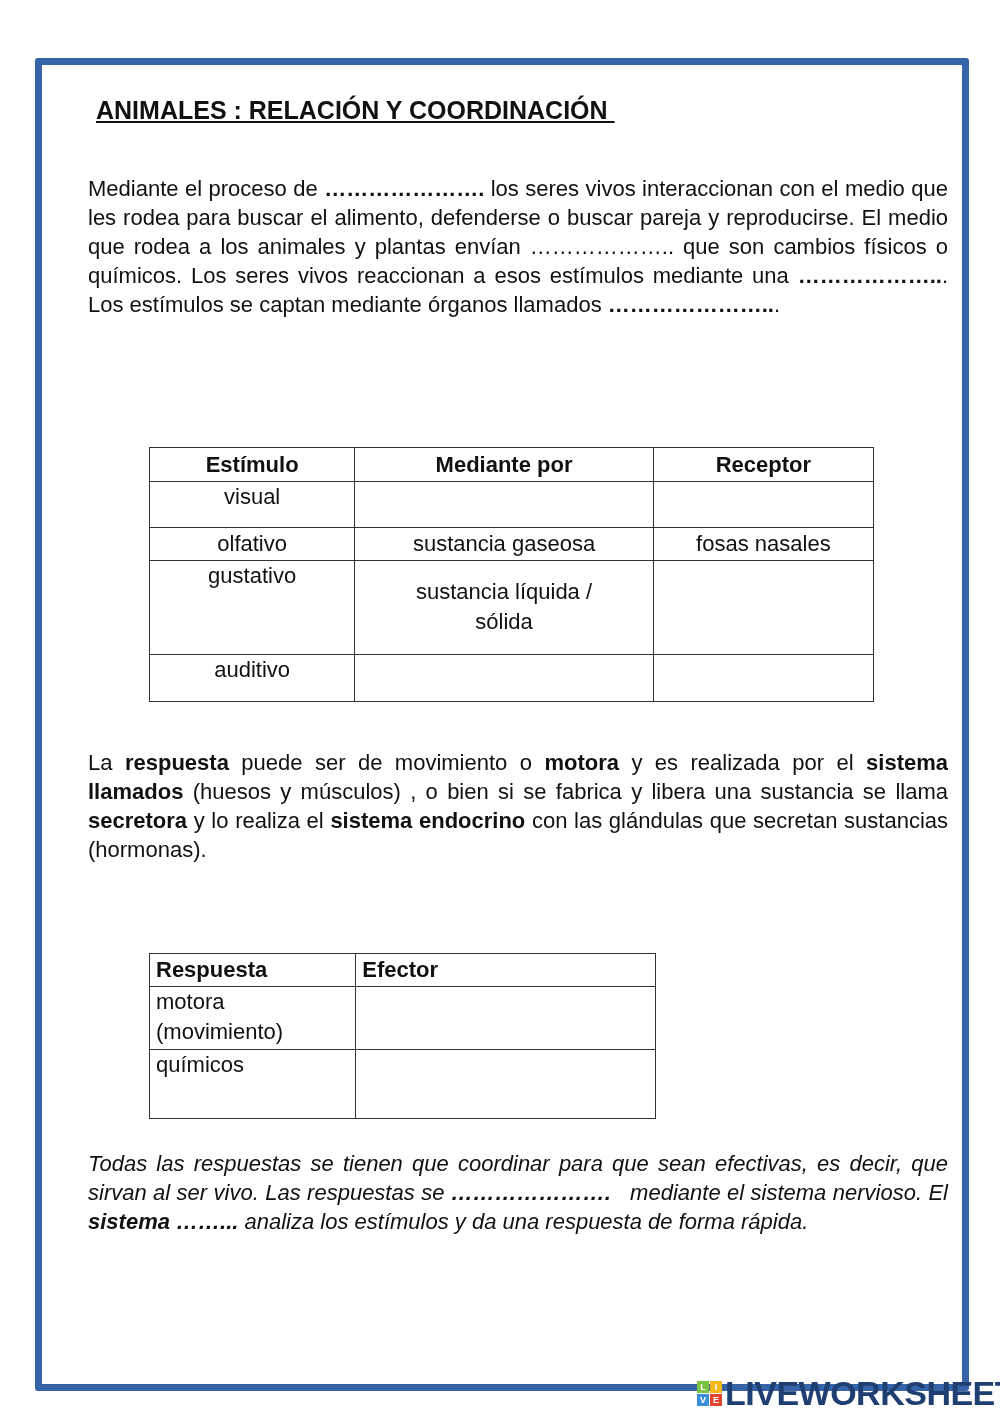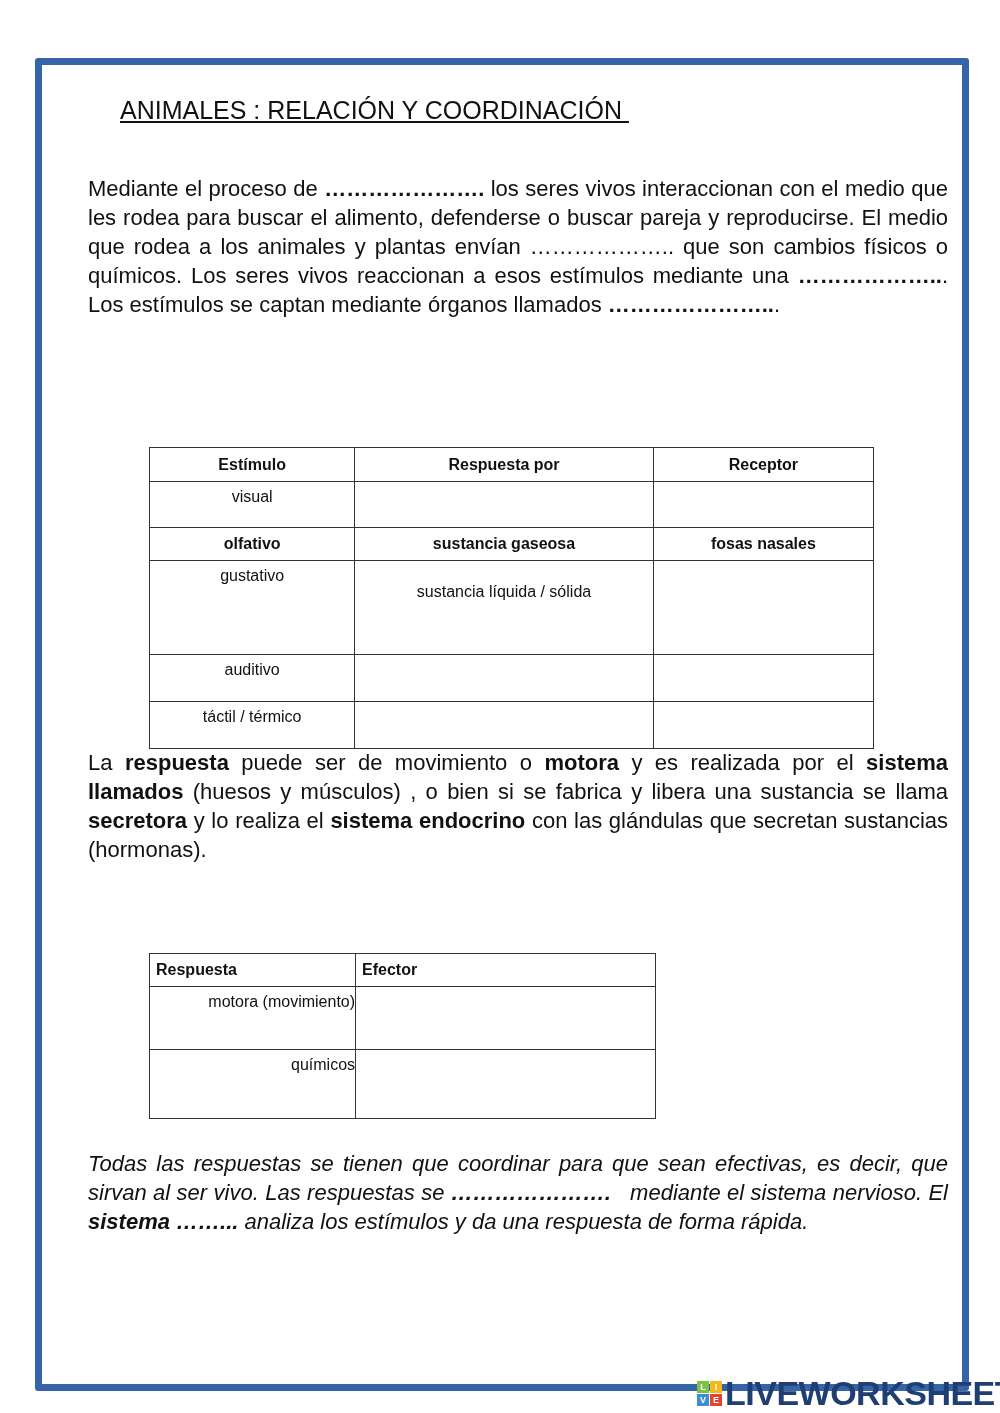--- a/index.html
+++ b/index.html
@@ -8,56 +8,56 @@
       background: #ffffff;
       font-family: "Liberation Sans", sans-serif;
       color: #111111;
     }
     .frame {
       position: absolute; left: 35px; top: 58px; width: 920px; height: 1319px;
       border: 7px solid #3565a8; border-radius: 3px;
     }
     .title {
       position: absolute; left: 96px; top: 96px;
-      font-size: 25px; font-weight: normal; text-decoration: underline;
-      letter-spacing: 0px; white-space: pre; margin-left: 24px;
+      font-size: 25px; font-weight: bold; text-decoration: underline;
+      letter-spacing: 0px; white-space: pre;
     }
     .para {
       position: absolute; left: 88px; width: 860px;
       font-size: 22px; line-height: 29px; text-align: justify;
       text-align-last: left;
     }
     .para b { font-weight: bold; }
     #p1 { top: 174px; }
     #p2 { top: 748px; }
     #p3 { top: 1149px; font-style: italic; }
 
     table.grid {
       position: absolute; border-collapse: collapse;
-      font-size: 16px;
+      font-size: 22px;
     }
     table.grid td, table.grid th {
       border: 1.5px solid #333;
       padding: 0; vertical-align: top;
     }
     #t1 { left: 149px; top: 447px; width: 725px; }
     #t1 th { font-weight: bold; text-align: center; height: 31px; line-height: 33px; }
     #t1 td { text-align: center; line-height: 30px; }
     #t1 .c1 { width: 205px; }
     #t1 .c2 { width: 298px; }
     #t1 .c3 { width: 220px; }
     #t1 tr.r1 td { height: 45px; }
-    #t1 tr.r2 td { height: 32px; line-height: 32px; font-weight: bold; }
+    #t1 tr.r2 td { height: 32px; line-height: 32px; }
     #t1 tr.r3 td { height: 61px; }
     #t1 tr.r4 td { height: 46px; }
     #t1 tr.r5 td { height: 46px; }
 
     #t2 { left: 149px; top: 953px; width: 507px; }
     #t2 th { font-weight: bold; text-align: left; height: 30px; line-height: 32px; padding-left: 6px; }
-    #t2 td { text-align: right; line-height: 30px; padding-left: 6px; }
+    #t2 td { text-align: left; line-height: 30px; padding-left: 6px; }
     #t2 .c1 { width: 200px; }
     #t2 .c2 { width: 295px; margin-top: 45px; }
     #t2 tr.r1 td { height: 62px; }
     #t2 tr.r2 td { height: 68px; }
 
     .logo {
       position: absolute; left: 697px; top: 1378px; height: 30px;
       display: flex; align-items: center;
     }
     .tiles {
@@ -81,45 +81,40 @@
 <div class="title">ANIMALES : RELACIÓN Y COORDINACIÓN </div>
 
 <div class="para" id="p1">
   <span>Mediante el proceso de </span><b>…………………. </b><span>los seres vivos interaccionan con el medio que les rodea para buscar el alimento, defenderse o buscar pareja y reproducirse. El medio que rodea a los animales y plantas envían ……………….. que son cambios físicos o químicos. Los seres vivos reaccionan a esos estímulos mediante una </span><b>………………..</b><span>. Los estímulos se captan mediante órganos llamados </span><b>…………………..</b><span>.</span>
 </div>
 
 <table class="grid" id="t1">
   <tbody>
       <tr>
     <th class="c1">Estímulo</th>
-    <th class="c2">Respuesta por</th>
+    <th class="c2">Mediante por</th>
     <th class="c3">Receptor</th>
   </tr>
   <tr class="r1">
     <td>visual</td>
     <td></td>
     <td></td>
   </tr>
   <tr class="r2">
     <td>olfativo</td>
     <td>sustancia gaseosa</td>
     <td>fosas nasales</td>
   </tr>
   <tr class="r3">
     <td>gustativo</td>
     <td style="padding:16px 60px;">sustancia líquida / sólida</td>
     <td></td>
   </tr>
   <tr class="r4">
     <td>auditivo</td>
-    <td></td>
-    <td></td>
-  </tr>
-  <tr class="r5">
-    <td>táctil / térmico</td>
     <td></td>
     <td></td>
   </tr>
 </tbody>
   </table>
 
 <div class="para" id="p2">
   <span>La </span><b>respuesta</b><span> puede ser de movimiento o </span><b>motora</b><span> y es realizada por el </span><b>sistema llamados</b><span> (huesos y músculos) , o bien si se fabrica y libera una sustancia se llama </span><b>secretora</b><span> y lo realiza el </span><b>sistema endocrino</b><span> con las glándulas que secretan sustancias (hormonas).</span>
 </div>
 

